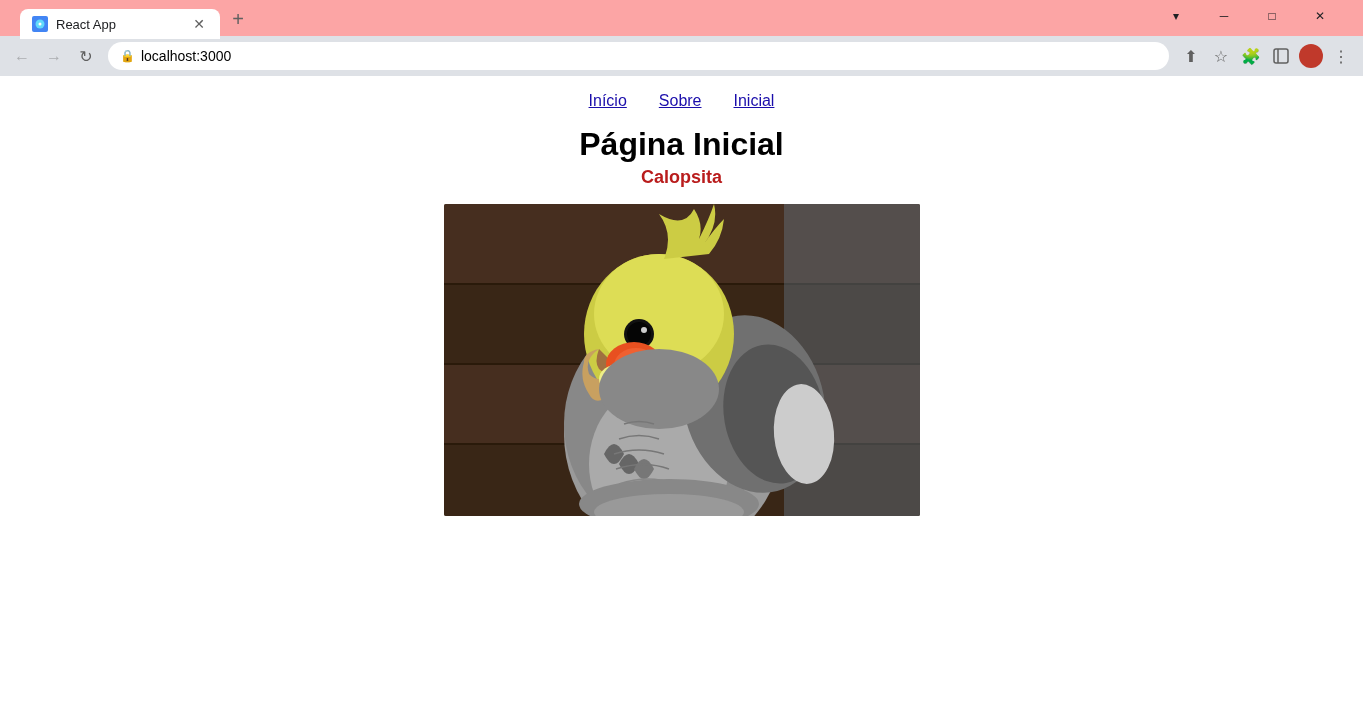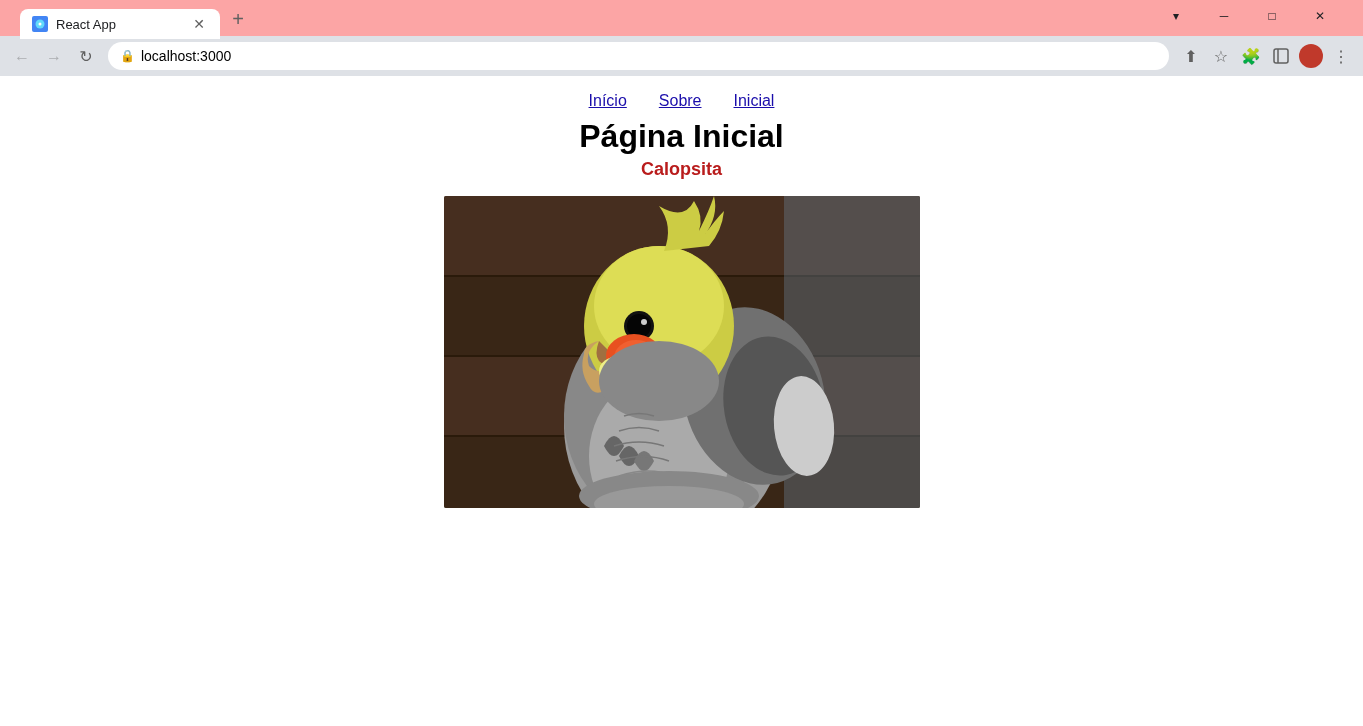--- a/index.html
+++ b/index.html
@@ -181,21 +181,21 @@
       min-height: 650px;
       display: flex;
       flex-direction: column;
       align-items: center;
       padding-top: 16px;
     }
 
     .nav-links {
       display: flex;
       gap: 32px;
-      margin-bottom: 8px;
+      margin-bottom: 16px;
     }
 
     .nav-link {
       font-size: 16px;
       color: #1a0dab;
       text-decoration: underline;
       cursor: pointer;
     }
 
     .page-title {

